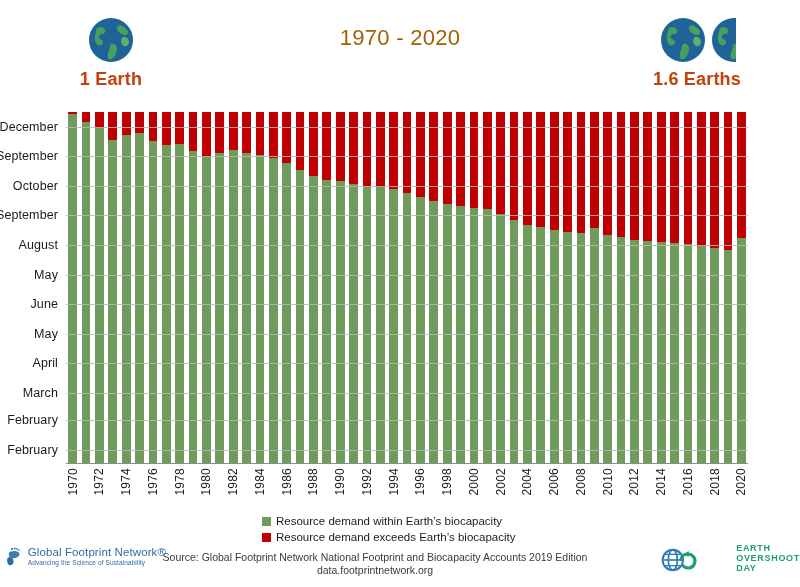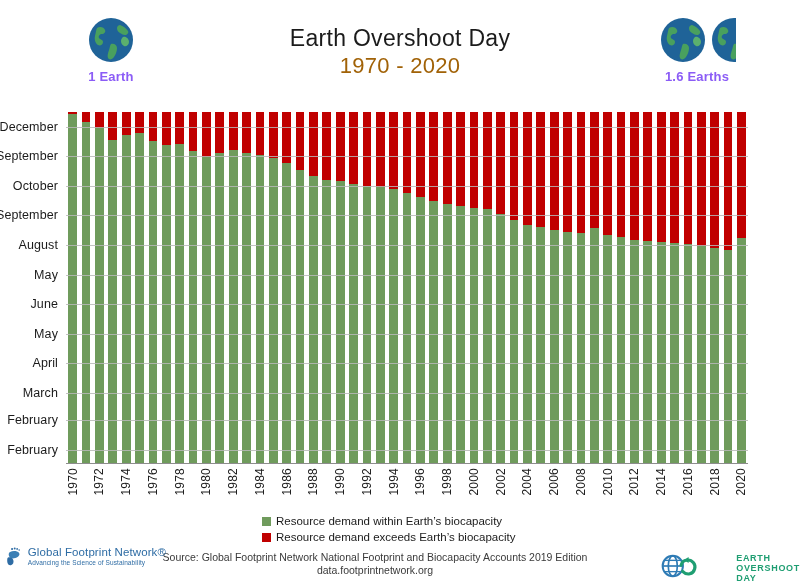--- a/index.html
+++ b/index.html
@@ -17,21 +17,21 @@
   .header{position:absolute;left:0;top:0;width:800px;height:100px;}
   .title-wrap{
     position:absolute;left:250px;top:24px;width:300px;
     text-align:center;
   }
   .title-line1{font-size:23px;letter-spacing:.3px;color:#1b1b1b;line-height:28px;}
   .title-line2{font-size:22px;letter-spacing:.3px;color:#a16207;line-height:27px;}
 
   .globe-group-left{position:absolute;left:72px;top:14px;width:78px;text-align:center;}
   .globe-group-right{position:absolute;left:637px;top:14px;width:120px;text-align:center;}
-  .earths-label{font-size:13px;font-weight:bold;color:#8b5cf6;margin-top:3px;letter-spacing:.2px;}
+  .earths-label{font-size:18px;font-weight:bold;color:#c2410c;margin-top:3px;letter-spacing:.2px;}
   .globe-row{display:flex;align-items:center;justify-content:center;gap:3px;height:52px;}
   .globe{display:block;}
   .globe-half{overflow:hidden;width:26px;height:48px;display:block;}
 
   
   .plot{
     position:absolute;
     left:66px;top:112px;
     width:682px;height:352px;
     background:#ffffff;
@@ -82,21 +82,21 @@
     position:absolute;left:150px;top:551px;width:450px;
     text-align:center;font-size:10.5px;color:#3a3a3a;line-height:13px;
   }
 
   
   .gfn-logo{position:absolute;left:6px;top:530px;width:160px;height:52px;display:flex;align-items:center;gap:4px;}
   .gfn-text{display:flex;flex-direction:column;justify-content:center;}
   .gfn-name{font-size:11.5px;color:#2e6ca4;letter-spacing:.1px;white-space:nowrap;}
   .gfn-tag{font-size:6.5px;color:#2e6ca4;letter-spacing:.1px;white-space:nowrap;margin-top:1px;}
 
-  .eod-logo{position:absolute;left:660px;top:543px;width:140px;height:40px;display:flex;align-items:flex-end;gap:22px;}
+  .eod-logo{position:absolute;left:660px;top:543px;width:140px;height:40px;display:flex;align-items:flex-start;gap:22px;}
   .eod-text{display:flex;flex-direction:column;justify-content:center;line-height:10px;}
   .eod-line{font-size:9px;font-weight:bold;color:#1f9e72;letter-spacing:.7px;}
 </style>
 </head>
 <body>
 
 <div class="root">
 
   <div class="header">
 
@@ -107,21 +107,20 @@
           <path d="M10 12c3-2 7-1 8 2 1 2-1 4-3 4s-4 2-3 4 4 1 4 4-3 4-5 3-4-5-3-9 1-6 2-8z" fill="#49a05e"></path>
           <path d="M24 28c3-1 6 1 6 4s-1 6-3 9-5 3-6 1 0-5 1-8 1-5 2-6z" fill="#49a05e"></path>
           <path d="M33 9c3 1 6 3 8 6 1 2-1 4-3 4s-3-1-5-2-3-3-3-5 2-3 3-3z" fill="#49a05e"></path>
           <path d="M36 21c3-1 6 2 6 5s-3 5-5 4-3-3-3-5 1-3 2-4z" fill="#5bb06e"></path>
         </svg>
       </div>
       <div class="earths-label">1 Earth</div>
     </div>
 
     <div class="title-wrap">
-      <div class="title-line1">Earth Overshoot Day</div>
       <div class="title-line2">1970 - 2020</div>
     </div>
 
     <div class="globe-group-right">
       <div class="globe-row">
         <svg class="globe" width="48" height="48" viewBox="0 0 48 48">
           <circle cx="24" cy="24" r="22" fill="#1f6398"></circle>
           <path d="M10 12c3-2 7-1 8 2 1 2-1 4-3 4s-4 2-3 4 4 1 4 4-3 4-5 3-4-5-3-9 1-6 2-8z" fill="#49a05e"></path>
           <path d="M24 28c3-1 6 1 6 4s-1 6-3 9-5 3-6 1 0-5 1-8 1-5 2-6z" fill="#49a05e"></path>
           <path d="M33 9c3 1 6 3 8 6 1 2-1 4-3 4s-3-1-5-2-3-3-3-5 2-3 3-3z" fill="#49a05e"></path>

